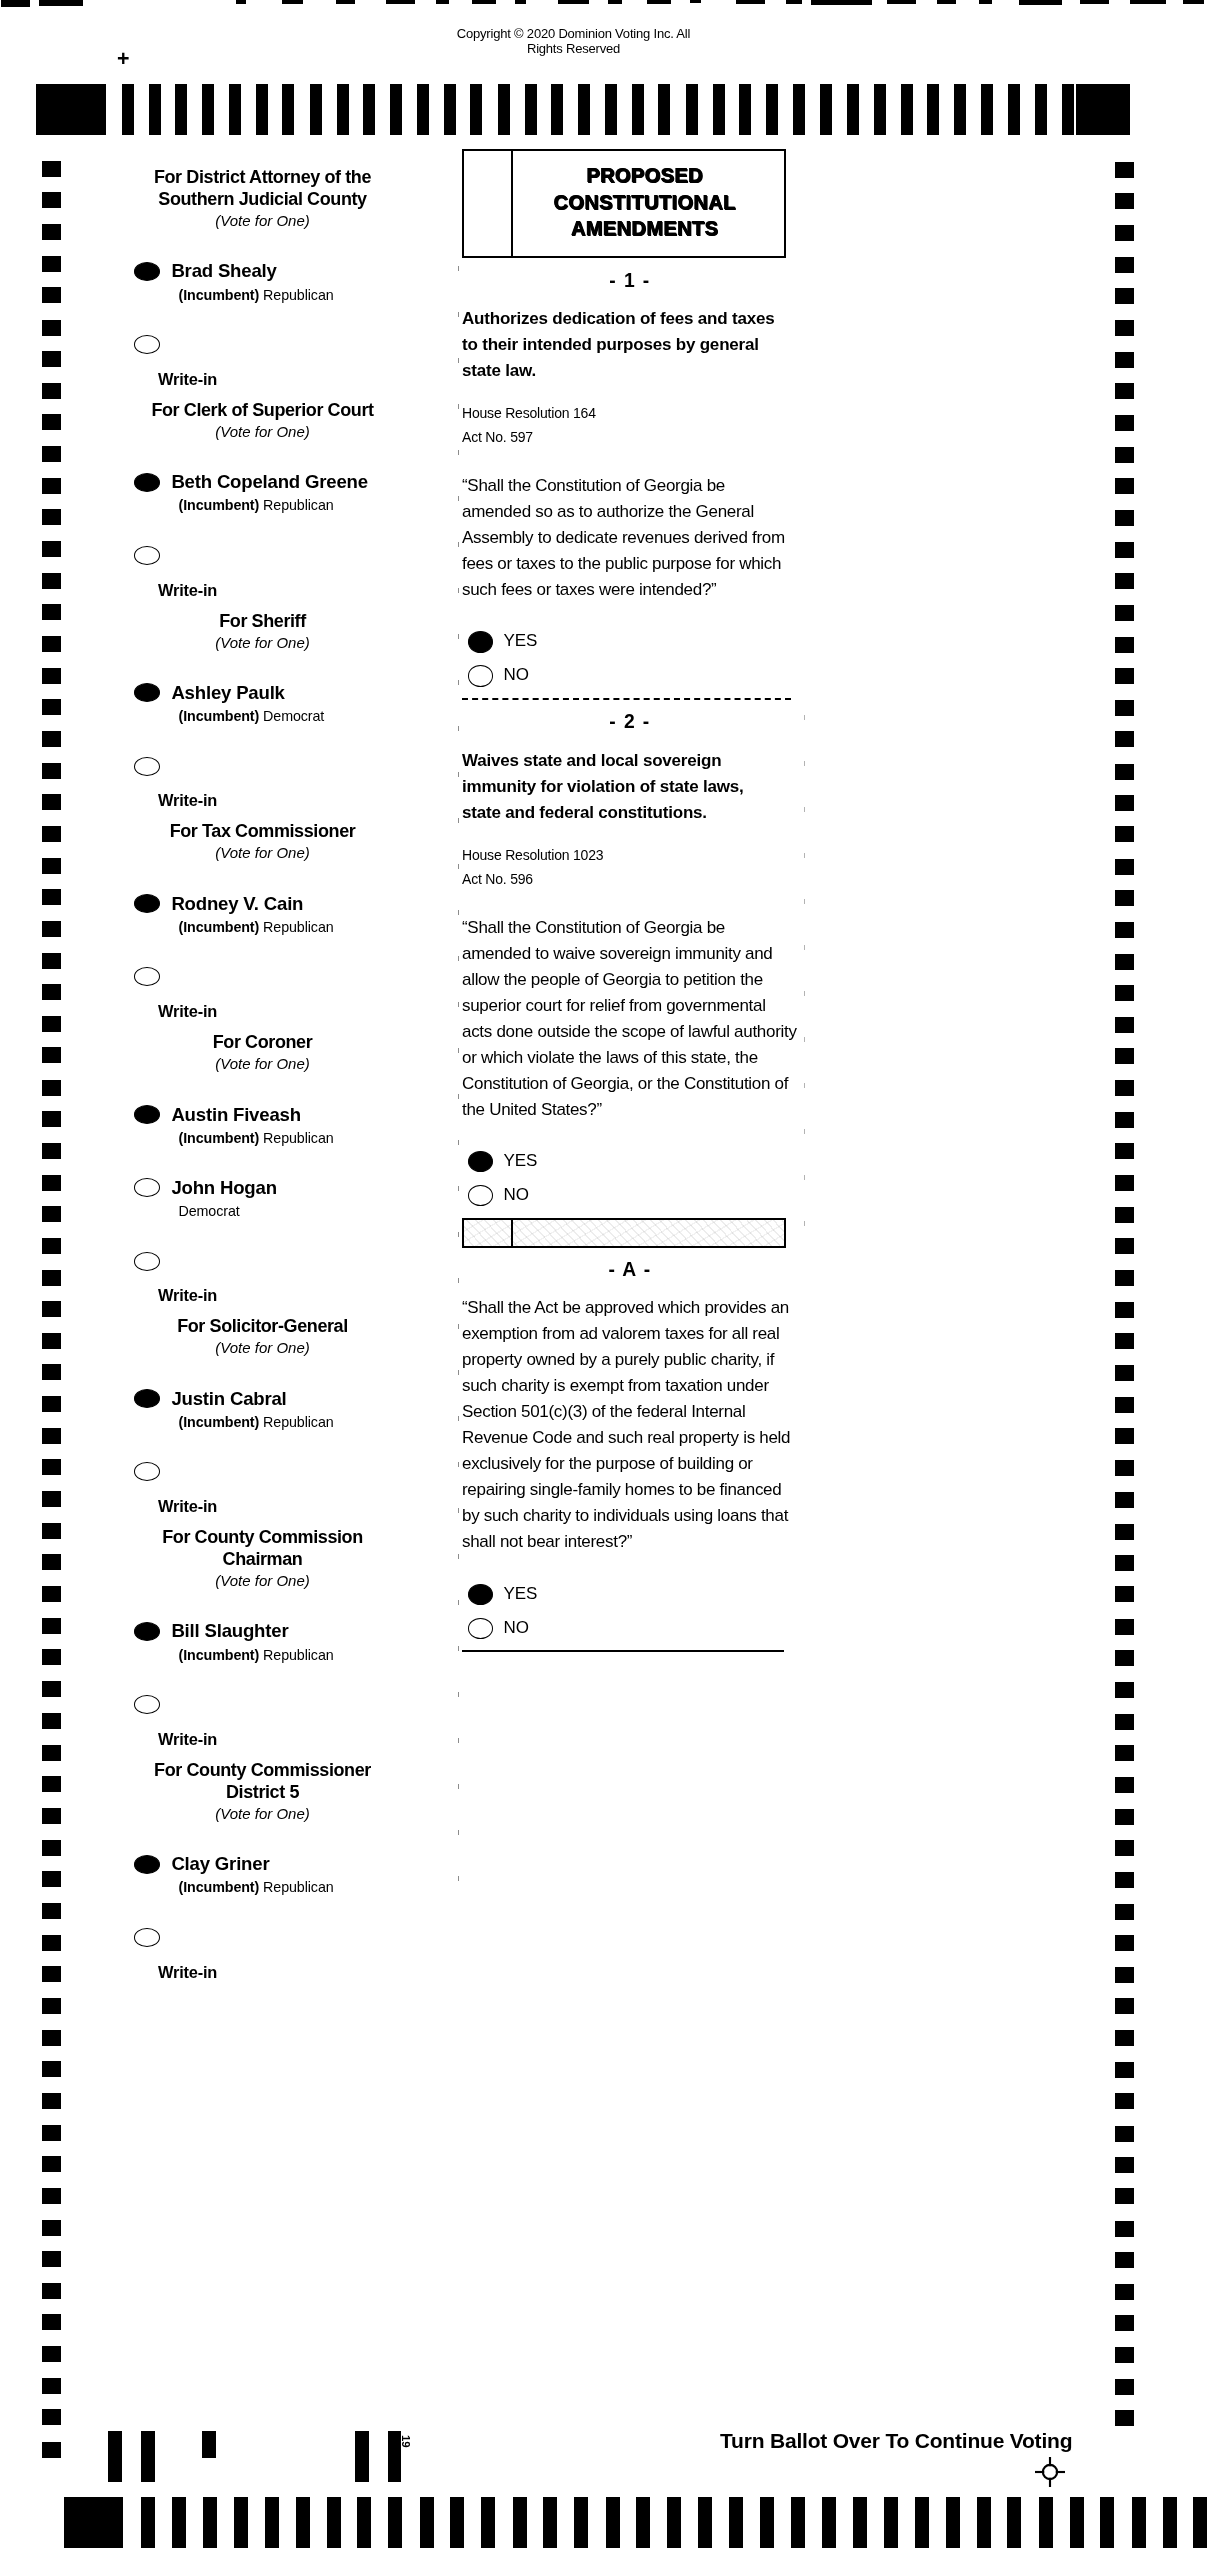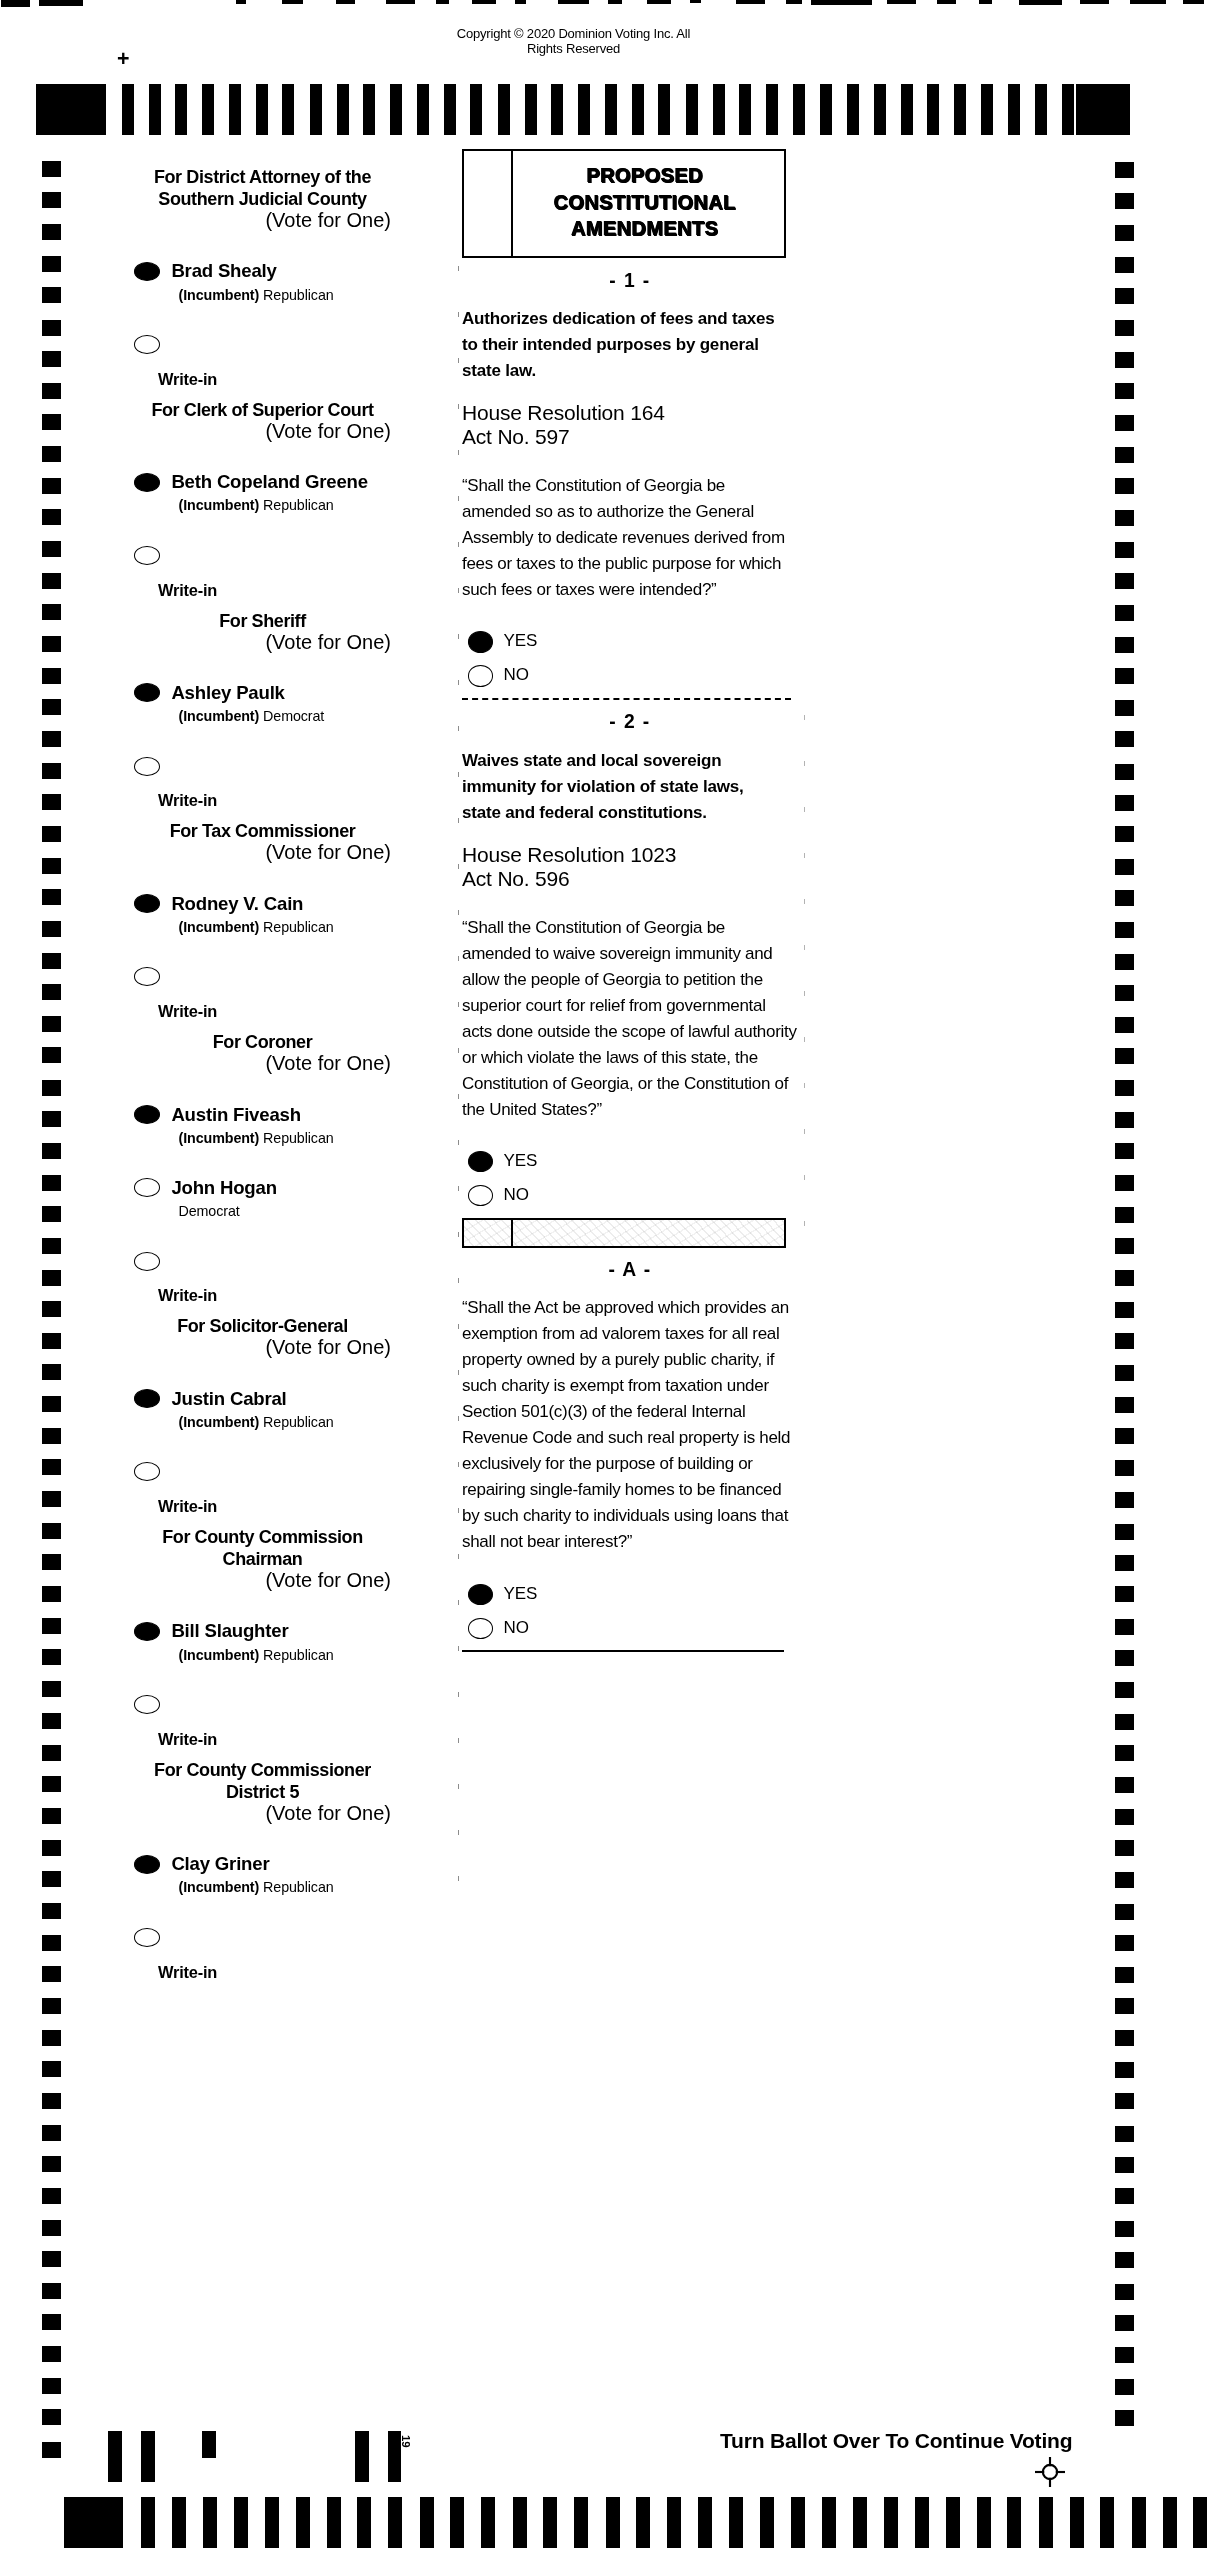--- a/index.html
+++ b/index.html
@@ -19,42 +19,42 @@
   #crosshair{left:1035px;top:2457px;width:30px;height:30px;}
   
   #left-column{left:134px;top:166px;width:257px;}
   #middle-column{left:462px;top:149px;width:336px;}
   
   .vdots{position:absolute;width:1.4px;opacity:.45;
     background:repeating-linear-gradient(180deg,#000 0 5px,transparent 5px 46px);}
   
   .contest{margin-bottom:10px;}
   .c-head{font-size:18px;font-weight:bold;line-height:22px;text-align:center;letter-spacing:-0.4px;}
-  .vote-for{font-size:20px;text-align:right;line-height:21.4px;margin-bottom:29px;}
+  .vote-for{font-size:15px;text-align:center;line-height:21.4px;margin-bottom:29px;font-style:italic;}
   .cand-row{display:flex;gap:11.4px;margin-bottom:31px;align-items:flex-start;min-height:41px;}
   .cand-row.empty{min-height:18.6px;margin-bottom:15.7px;}
   .bubble{width:24px;height:17px;border:1.4px solid #000;border-radius:50%;flex:0 0 auto;margin-top:1.4px;background:#fff;}
   .bubble.filled{background:#000;}
   .bubble.b2{width:23px;height:19.3px;}
   .cand-name{font-size:18.6px;font-weight:bold;letter-spacing:-0.2px;}
   .cand-detail{font-size:14.3px;margin-top:4.3px;margin-left:7.1px;letter-spacing:-0.1px;}
   .cand-detail .inc{font-weight:bold;}
   .writein{font-size:16.4px;font-weight:bold;margin-left:24px;margin-bottom:7.1px;letter-spacing:-0.2px;}
   
   .hbox{border:2.1px solid #000;position:relative;padding:11.4px 0 14.3px;margin-bottom:7.1px;width:320px;}
   .hbox .vline{position:absolute;left:47px;top:0;bottom:0;width:2.1px;background:#000;}
   .htext{text-align:center;font-size:20px;font-weight:bold;line-height:26.5px;padding-left:42px;letter-spacing:0.4px;}
   .amendments .htext{text-shadow:0.7px 0.7px 0 #000,-0.7px 0 0 #000,0 0.7px 0 #000;}
   .referendum{background:
      repeating-linear-gradient(47deg,rgba(0,0,0,.07) 0 1.4px,transparent 1.4px 6.4px),
      repeating-linear-gradient(-31deg,rgba(0,0,0,.05) 0 1.4px,transparent 1.4px 9.3px);}
   .referendum .htext{text-shadow:0 0 2.9px #000,1.4px 0.7px 0 #000,-1.4px 0 0 #000,0 1.4px 0.7px #000;letter-spacing:0.7px;}
   .m-num{text-align:center;font-size:19.3px;font-weight:bold;margin:11.4px 0 14.3px;letter-spacing:1.4px;}
   .m-summary{font-size:17px;font-weight:bold;line-height:26px;margin-bottom:17px;letter-spacing:-0.2px;width:315px;}
-  .m-refs{font-size:21px;line-height:24px;margin-bottom:24px;letter-spacing:-0.2px;}
+  .m-refs{font-size:14px;line-height:24px;margin-bottom:24px;letter-spacing:-0.2px;}
   .m-question{font-size:17px;line-height:26px;margin-bottom:27px;letter-spacing:-0.3px;width:335px;}
   .m-choice{display:flex;gap:10.7px;align-items:center;margin:0 0 11.4px 5.7px;}
   .choice-label{font-size:17px;font-weight:normal;}
   .sep-dashed{border-top:2.1px dashed #000;margin:8.6px 0 1.4px;width:329px;}
   .sep-solid{border-top:2.1px solid #000;margin:11.4px 0 2.9px;width:322px;}
 </style>
 </head>
 <body>
 
 <div class="abs" id="copyright">Copyright © 2020 Dominion Voting Inc. All Rights Reserved</div>

